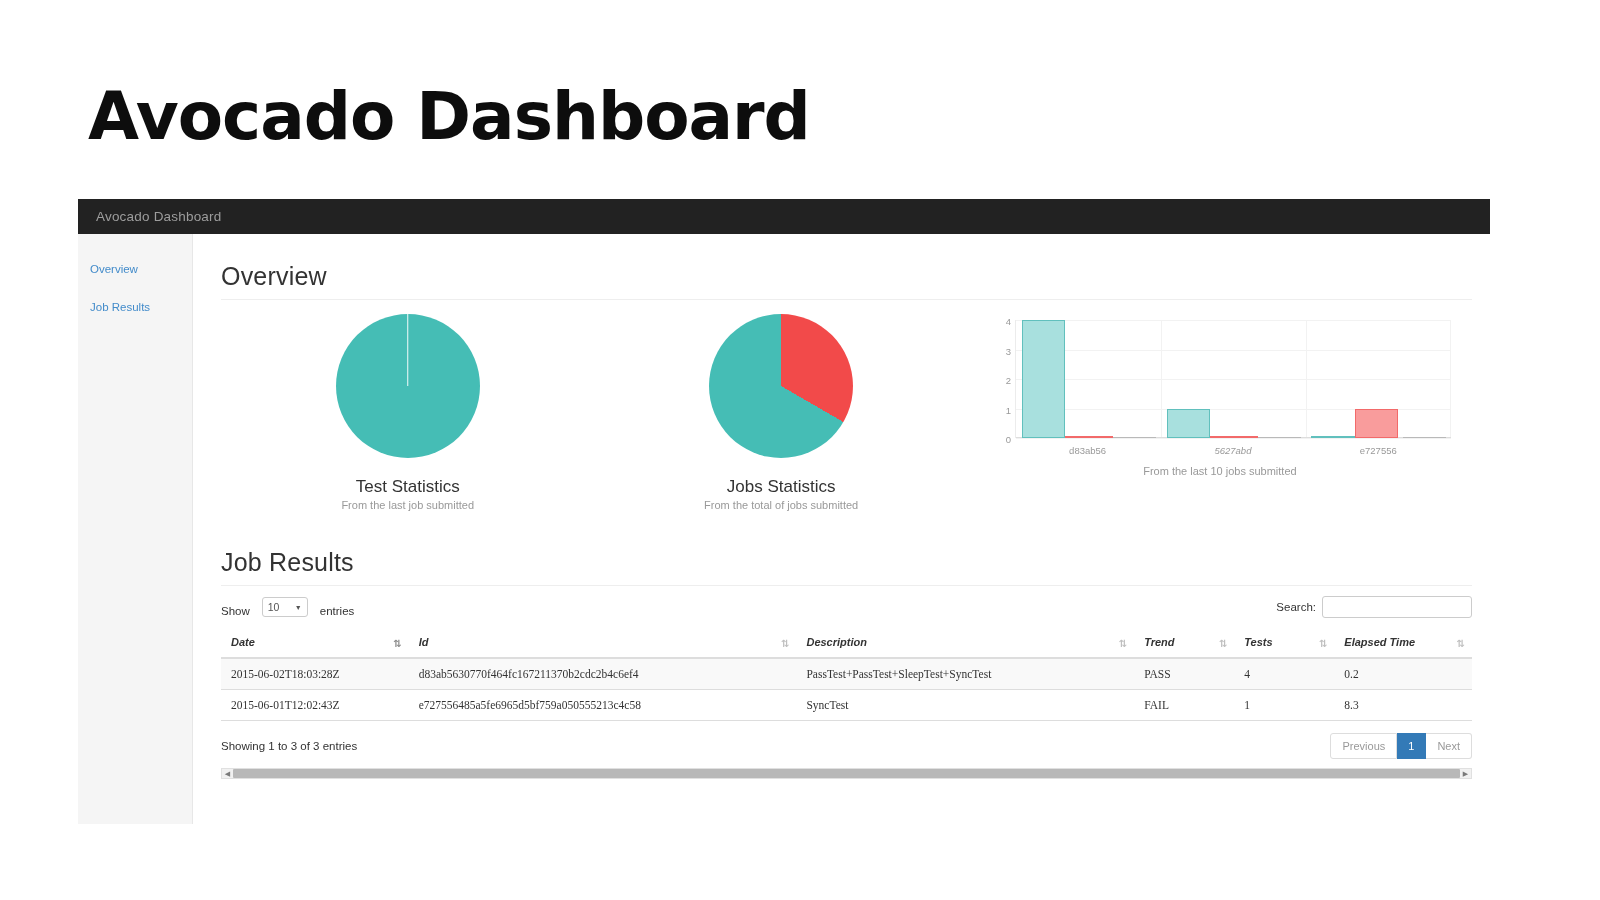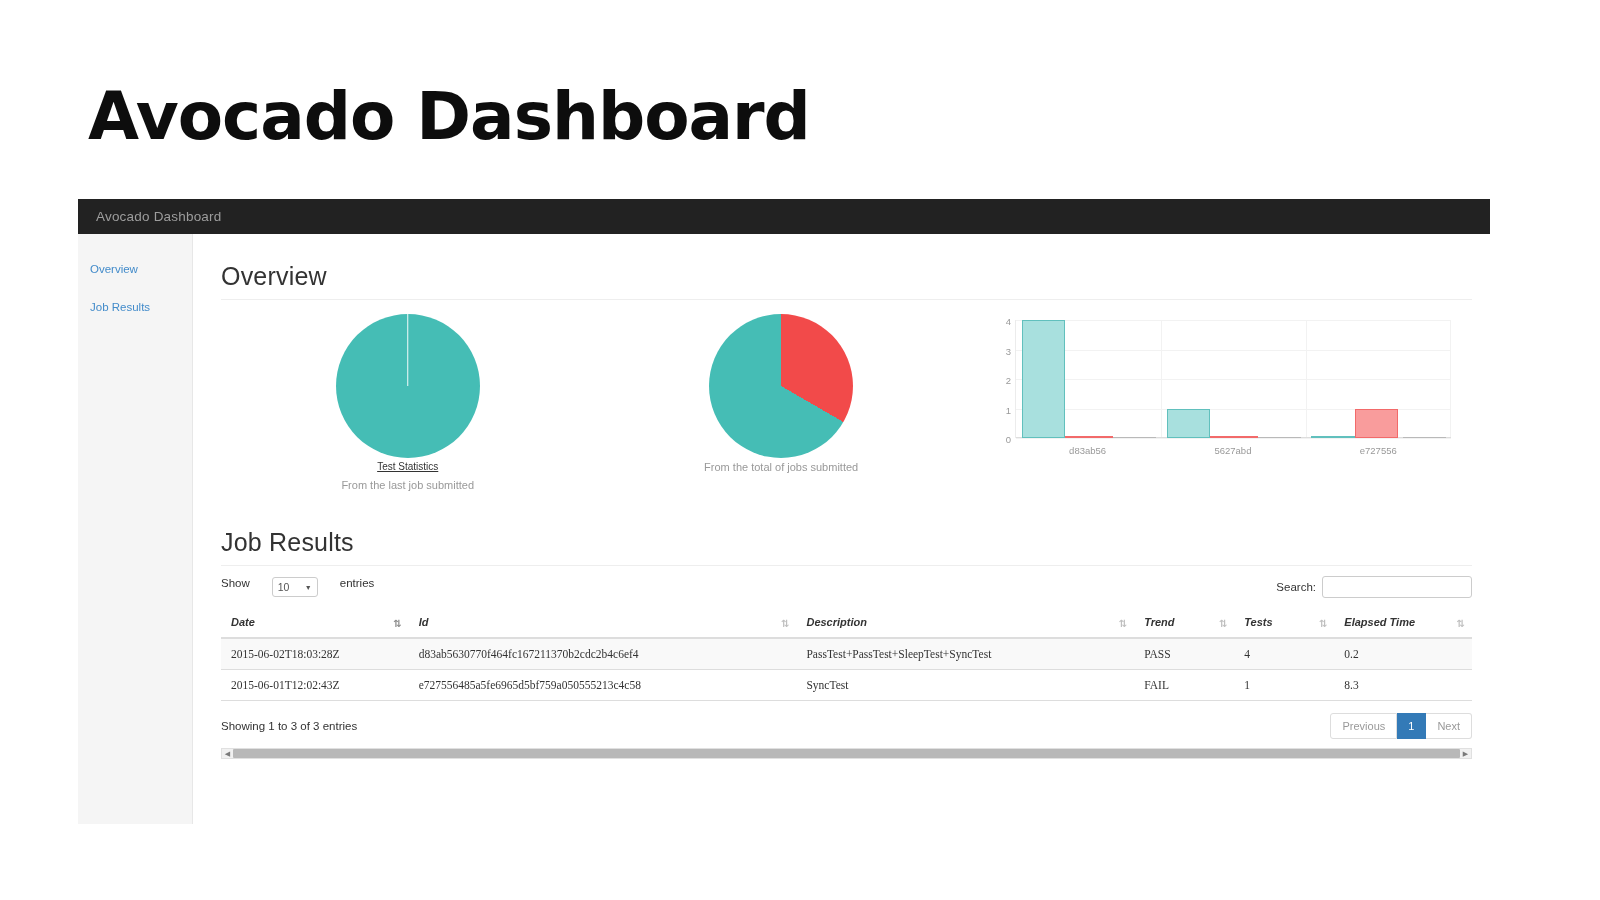--- a/index.html
+++ b/index.html
@@ -103,25 +103,24 @@
   }
   .pie-seam {
     position: absolute;
     left: 50%; top: 0;
     width: 1.5px; height: 50%;
     background: #f4fbfb;
     transform: translateX(-50%);
   }
 
   .chart-caption {
-    margin-top: 0;
-    font-size: 10px;
+    margin-top: 20px;
+    font-size: 17px;
     color: #333;
     line-height: 18px;
-    text-decoration: underline;
   }
   .chart-sub {
     margin-top: 2px;
     font-size: 11px;
     color: #999;
     line-height: 14px;
   }
 
   
   .barchart {
@@ -183,21 +182,21 @@
   .table-section { margin-top: 36px; }
 
   .dt-controls {
     display: flex;
     justify-content: space-between;
     align-items: center;
     font-size: 11.5px;
     color: #333;
     margin-bottom: 10px;
   }
-  .dt-length { display: flex; align-items: flex-start; gap: 22px; }
+  .dt-length { display: flex; align-items: flex-end; gap: 12px; }
   .dt-select {
     position: relative;
     display: inline-flex;
     align-items: center;
     justify-content: space-between;
     width: 46px; height: 20px;
     padding: 0 5px;
     border: 1px solid #ccc;
     border-radius: 3px;
     background: #fff;
@@ -336,20 +335,21 @@
             <div class="pie" style="background:#45BDB5;">
               <div class="pie-seam"></div>
             </div>
             <div class="chart-caption">Test Statistics</div>
             <div class="chart-sub">From the last job submitted</div>
           </div>
 
           <div class="chart-cell">
             <div class="pie" style="background: conic-gradient(#F24A4A 0deg 120deg, #45BDB5 120deg 360deg);">
             </div>
+            <div class="chart-caption">Jobs Statistics</div>
             <div class="chart-sub">From the total of jobs submitted</div>
           </div>
 
           <div class="chart-cell wide">
             <div class="barchart">
               <div class="bc-plot">
 
                 <div class="bc-grid-h" style="top:0%;">
                   <span class="bc-axis-label">4</span>
                 </div>
@@ -385,23 +385,24 @@
                 </div>
 
                 <div class="bc-group" style="left:66.6%; width:33.3%;">
                   <div class="bc-bar zero-teal" style="left:4%; width:30%; height:2px;"></div>
                   <div class="bc-bar red" style="left:34%; width:30%; height:25%;"></div>
                   <div class="bc-bar zero-grey" style="left:67%; width:30%; height:1px;"></div>
                 </div>
               </div>
 
               <div class="bc-xlabel" style="left:26px; width:calc((100% - 26px)/3);">d83ab56</div>
-              <div class="bc-xlabel" style="left:calc(26px + (100% - 26px)/3); width:calc((100% - 26px)/3);">5627abd</div>
+              <div class="bc-xlabel" style="left:calc(26px + (100% - 26px)/3); width:calc((100% - 26px)/3);font-style:italic;">5627abd</div>
               <div class="bc-xlabel" style="left:calc(26px + 2*(100% - 26px)/3); width:calc((100% - 26px)/3);">e727556</div>
             </div>
+            <div class="chart-sub">From the last 10 jobs submitted</div>
           </div>
         </div>
 
         <div class="table-section">
           <h2 class="section-title">Job Results</h2>
           <hr class="section-rule">
 
           <div class="dt-controls">
             <div class="dt-length">
               <span>Show</span>

